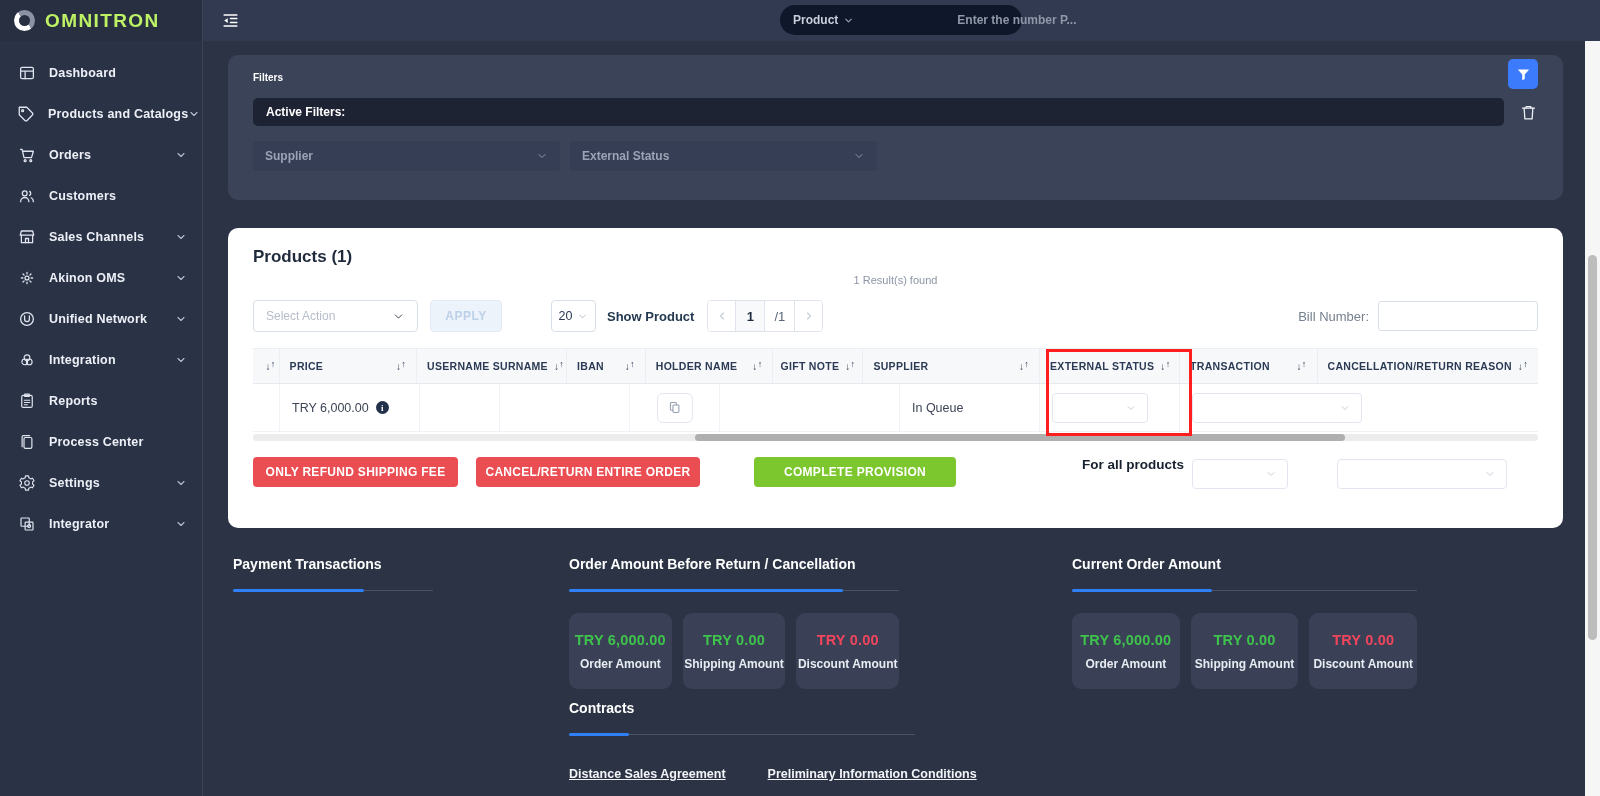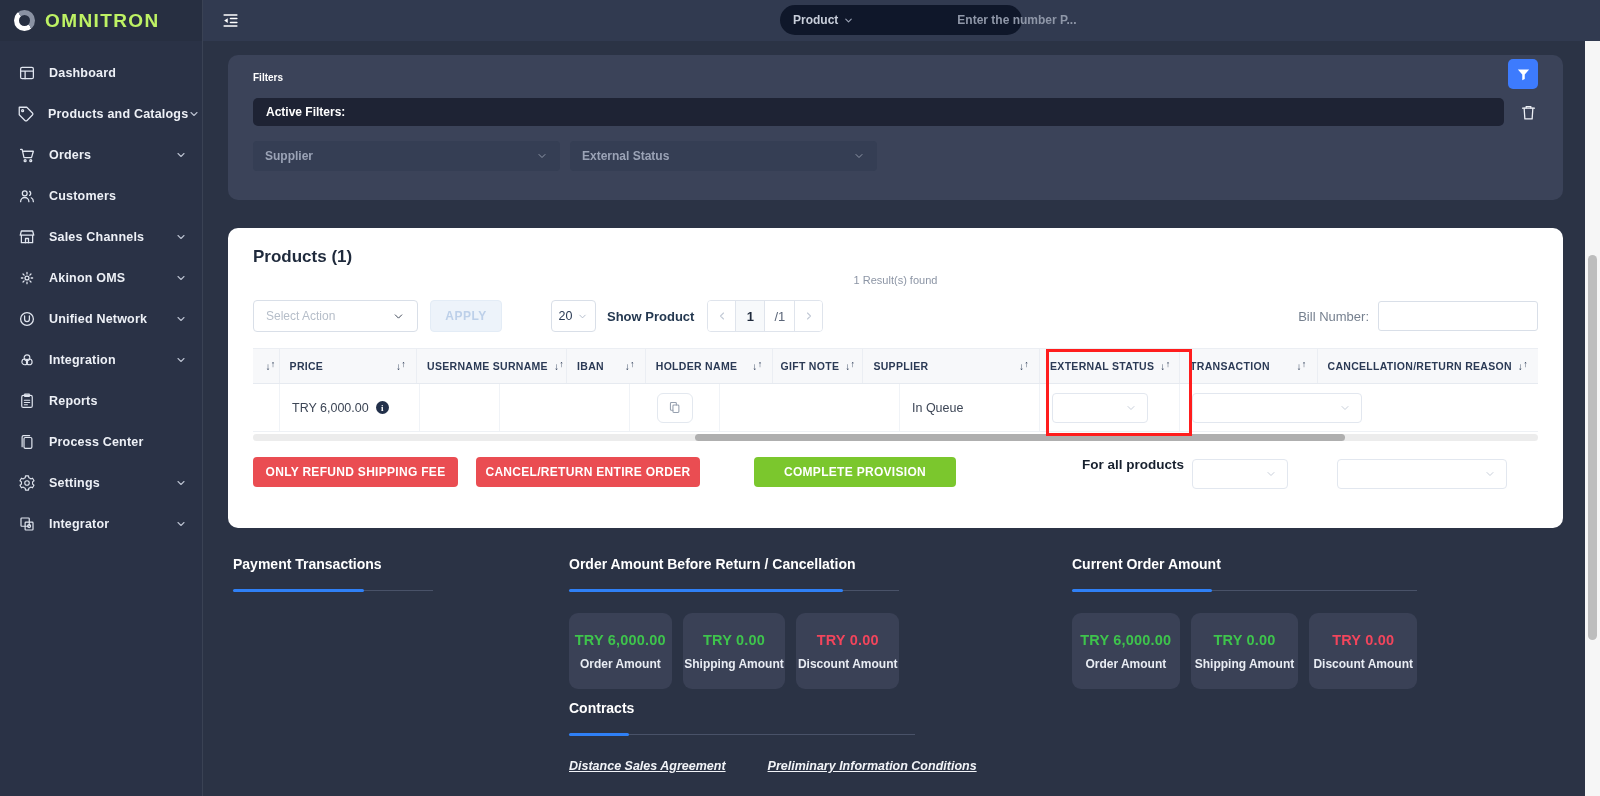--- a/index.html
+++ b/index.html
@@ -117,21 +117,21 @@
   .sec-title { color:#fff; font-size:14px; font-weight:bold; white-space:nowrap; }
   .hline { position:relative; height:3px; margin-top:17px; }
   .hline .blue { position:absolute; left:0; top:0; height:3px; background:#2F80F6; border-radius:2px; }
   .hline .gray { position:absolute; left:0; right:0; top:1px; height:1px; background:#495268; }
   .cards-row { display:flex; gap:11px; margin-top:21px; }
   .amount-card { width:110px; height:76px; background:#3A4156; border-radius:9px;
     display:flex; flex-direction:column; align-items:center; justify-content:center; }
   .amount { font-size:14.5px; font-weight:bold; letter-spacing:.2px; white-space:nowrap; }
   .amount.green { color:#3EC44C; } .amount.red { color:#F2455C; }
   .amount-label { color:#E8ECF3; font-size:12px; font-weight:bold; margin-top:9px; white-space:nowrap; }
-  .links-row { display:flex; gap:42px; margin-top:23px;font-style:italic; }
+  .links-row { display:flex; gap:42px; margin-top:31px; }
   .contract-link { color:#F2F4F8; font-size:12.5px; font-weight:bold; text-decoration:underline; cursor:pointer; white-space:nowrap; }
   
   .vscroll { position:absolute; right:0; top:41px; width:15px; height:755px; background:#F6F6F6; z-index:7; }
   .vthumb { position:absolute; left:3px; top:214px; width:9px; height:385px; background:#BDBDBD; border-radius:5px; cursor:pointer; }
 </style>
 </head>
 <body>
 
 <aside class="sidebar">
   <div class="logo-row">

